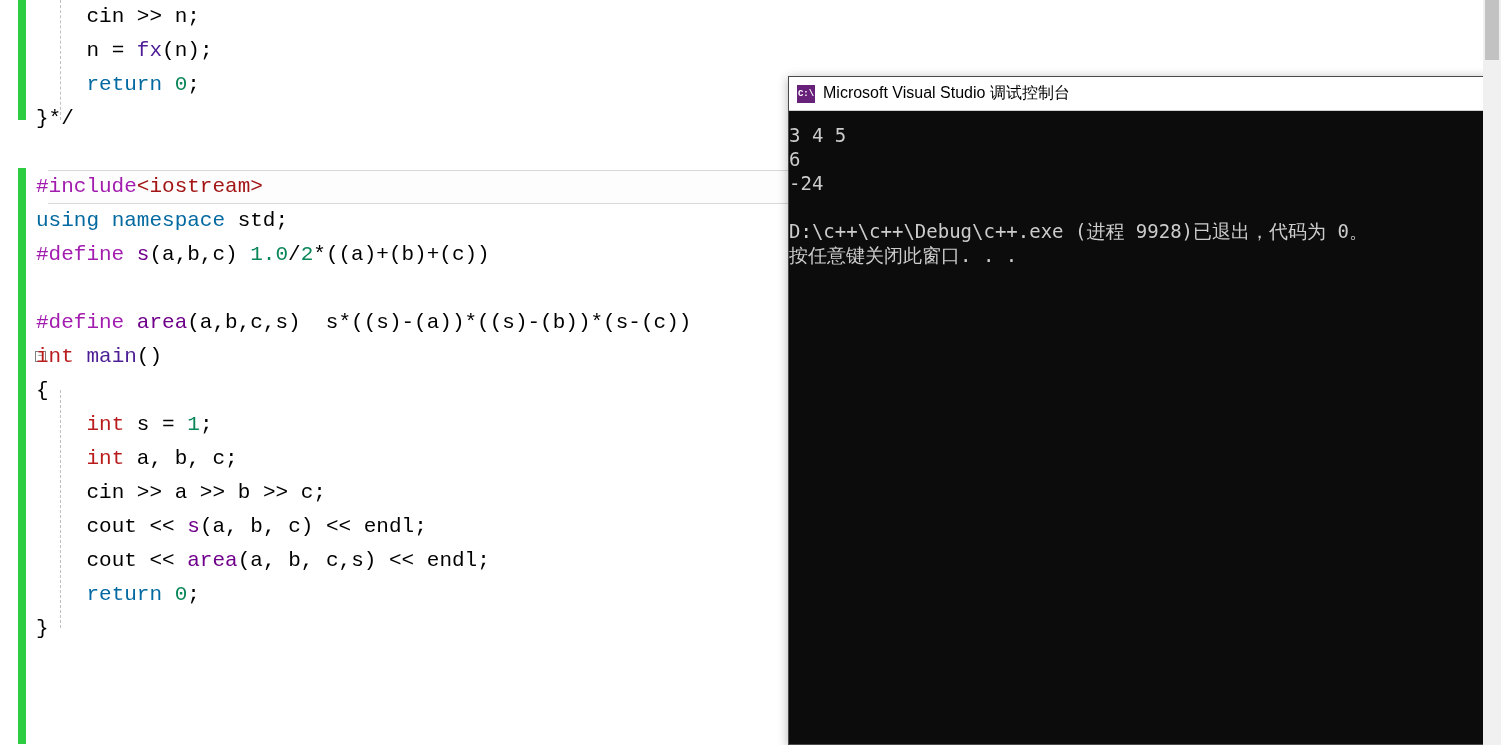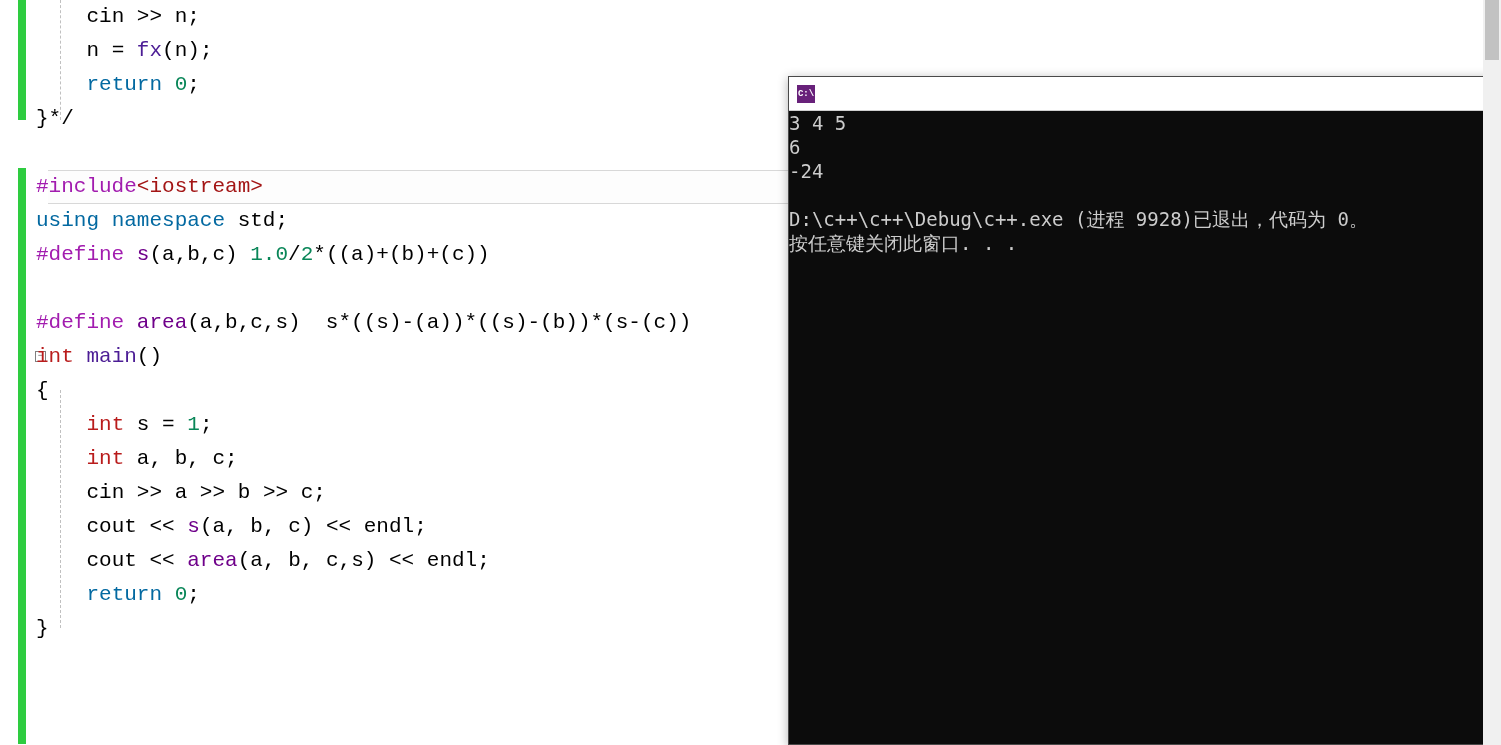--- a/index.html
+++ b/index.html
@@ -110,21 +110,21 @@
 }
 .console-title {
   font-family: 'Segoe UI', sans-serif;
   font-size: 16px;
   color: #000;
 }
 .console-body {
   background: #0c0c0c;
   color: #cccccc;
   height: calc(100% - 34px);
-  padding: 0 0 0 0;
+  padding: 12px 0 0 0;
   font-family: 'NSimSun', 'SimSun', Consolas, monospace;
   font-size: 19px;
   line-height: 24px;
   white-space: pre;
   overflow: hidden;
 }
 .scrollbar-v {
   position: absolute;
   right: 0;
   top: 0;
@@ -159,20 +159,21 @@
     </div>
   <div id="hl-layer">
       <div class="hl-line" style="top: 170px;"></div>
     </div>
   <div class="code" id="code-lines"><div class="code-line"><span>    </span><span class="id">cin</span><span class="op"> &gt;&gt; </span><span class="id">n</span><span class="op">;</span></div><div class="code-line"><span>    </span><span class="id">n</span><span class="op"> = </span><span class="fn">fx</span><span class="op">(</span><span class="id">n</span><span class="op">);</span></div><div class="code-line"><span>    </span><span class="kw">return</span><span class="op"> </span><span class="num">0</span><span class="op">;</span></div><div class="code-line"><span></span><span class="op">}*/</span></div><div class="code-line"><span></span></div><div class="code-line"><span></span><span class="pp">#include</span><span class="str">&lt;iostream&gt;</span></div><div class="code-line"><span></span><span class="kw">using</span><span class="op"> </span><span class="kw">namespace</span><span class="op"> </span><span class="id">std</span><span class="op">;</span></div><div class="code-line"><span></span><span class="pp">#define</span><span class="op"> </span><span class="macro">s</span><span class="op">(a,b,c) </span><span class="num">1.0</span><span class="op">/</span><span class="num">2</span><span class="op">*((a)+(b)+(c))</span></div><div class="code-line"><span></span></div><div class="code-line"><span></span><span class="pp">#define</span><span class="op"> </span><span class="macro">area</span><span class="op">(a,b,c,s)  s*((s)-(a))*((s)-(b))*(s-(c))</span></div><div class="code-line"><span></span><span class="type">int</span><span class="op"> </span><span class="fn">main</span><span class="op">()</span></div><div class="code-line"><span></span><span class="op">{</span></div><div class="code-line"><span>    </span><span class="type">int</span><span class="op"> </span><span class="id">s</span><span class="op"> = </span><span class="num">1</span><span class="op">;</span></div><div class="code-line"><span>    </span><span class="type">int</span><span class="op"> </span><span class="id">a</span><span class="op">, </span><span class="id">b</span><span class="op">, </span><span class="id">c</span><span class="op">;</span></div><div class="code-line"><span>    </span><span class="id">cin</span><span class="op"> &gt;&gt; </span><span class="id">a</span><span class="op"> &gt;&gt; </span><span class="id">b</span><span class="op"> &gt;&gt; </span><span class="id">c</span><span class="op">;</span></div><div class="code-line"><span>    </span><span class="id">cout</span><span class="op"> &lt;&lt; </span><span class="macro">s</span><span class="op">(</span><span class="id">a</span><span class="op">, </span><span class="id">b</span><span class="op">, </span><span class="id">c</span><span class="op">) &lt;&lt; </span><span class="id">endl</span><span class="op">;</span></div><div class="code-line"><span>    </span><span class="id">cout</span><span class="op"> &lt;&lt; </span><span class="macro">area</span><span class="op">(</span><span class="id">a</span><span class="op">, </span><span class="id">b</span><span class="op">, </span><span class="id">c</span><span class="op">,</span><span class="id">s</span><span class="op">) &lt;&lt; </span><span class="id">endl</span><span class="op">;</span></div><div class="code-line"><span>    </span><span class="kw">return</span><span class="op"> </span><span class="num">0</span><span class="op">;</span></div><div class="code-line"><span></span><span class="op">}</span></div></div>
 </div>
 
 <div class="console-window">
   <div class="console-titlebar">
     <div class="console-icon">C:\</div>
+    <div class="console-title">Microsoft Visual Studio 调试控制台</div>
   </div>
   <div class="console-body">3 4 5
 6
 -24
 
 D:\c++\c++\Debug\c++.exe (进程 9928)已退出，代码为 0。
 按任意键关闭此窗口. . .</div>
 </div>
 
 <div class="scrollbar-v">

